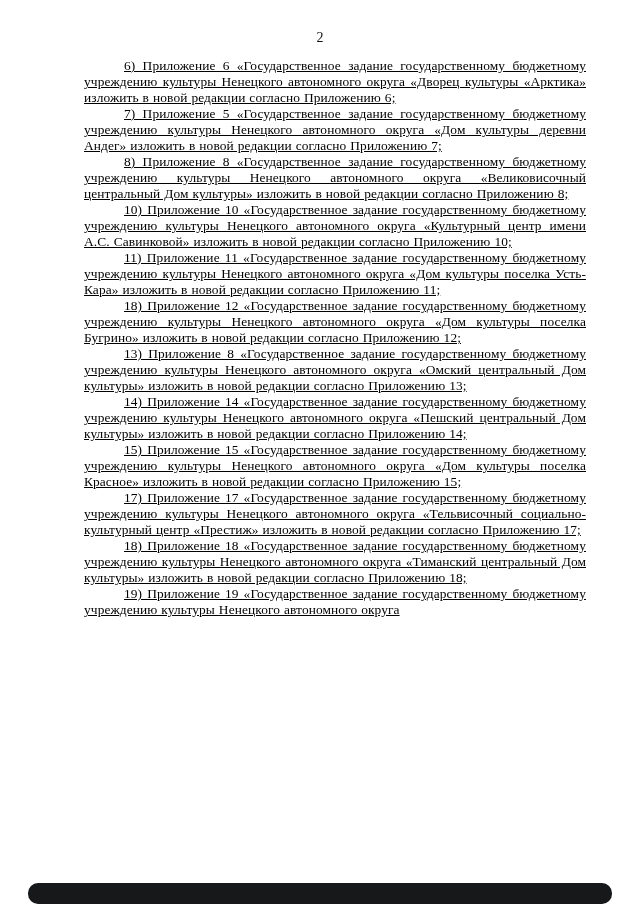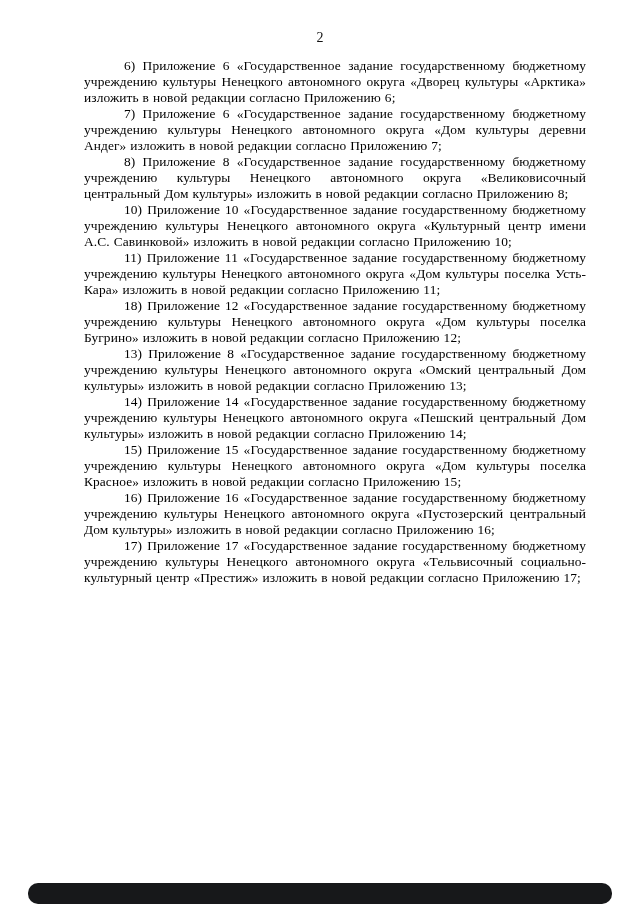--- a/index.html
+++ b/index.html
@@ -27,20 +27,21 @@
   }
   .content {
     position: absolute;
     top: 58px;
     left: 84px;
     right: 54px;
     font-size: 13.4px;
     line-height: 16px;
     text-align: justify;
     letter-spacing: 0.1px;
+    text-decoration: underline;
   }
   .content p {
     margin: 0;
     padding: 0;
     text-indent: 40px;
     word-spacing: 0.5px;
   }
   .scan-bottom-edge {
     position: absolute;
     left: 28px;
@@ -53,27 +54,28 @@
 </style>
 </head>
 <body>
 
 <div class="page">
 
   <div class="page-number">2</div>
 
   <div class="content">
     <p>6) Приложение 6 «Государственное задание государственному бюджетному учреждению культуры Ненецкого автономного округа «Дворец культуры «Арктика» изложить в новой редакции согласно Приложению 6;</p>
-    <p>7) Приложение 6 «Государственное задание государственному бюджетному учреждению культуры Ненецкого автономного округа «Дом культуры деревни Андег» изложить в новой редакции согласно Приложению 7;</p>
+    <p>7) Приложение 5 «Государственное задание государственному бюджетному учреждению культуры Ненецкого автономного округа «Дом культуры деревни Андег» изложить в новой редакции согласно Приложению 7;</p>
     <p>8) Приложение 8 «Государственное задание государственному бюджетному учреждению культуры Ненецкого автономного округа «Великовисочный центральный Дом культуры» изложить в новой редакции согласно Приложению 8;</p>
     <p>10) Приложение 10 «Государственное задание государственному бюджетному учреждению культуры Ненецкого автономного округа «Культурный центр имени А.С. Савинковой» изложить в новой редакции согласно Приложению 10;</p>
     <p>11) Приложение 11 «Государственное задание государственному бюджетному учреждению культуры Ненецкого автономного округа «Дом культуры поселка Усть-Кара» изложить в новой редакции согласно Приложению 11;</p>
     <p>18) Приложение 12 «Государственное задание государственному бюджетному учреждению культуры Ненецкого автономного округа «Дом культуры поселка Бугрино» изложить в новой редакции согласно Приложению 12;</p>
     <p>13) Приложение 8 «Государственное задание государственному бюджетному учреждению культуры Ненецкого автономного округа «Омский центральный Дом культуры» изложить в новой редакции согласно Приложению 13;</p>
     <p>14) Приложение 14 «Государственное задание государственному бюджетному учреждению культуры Ненецкого автономного округа «Пешский центральный Дом культуры» изложить в новой редакции согласно Приложению 14;</p>
     <p>15) Приложение 15 «Государственное задание государственному бюджетному учреждению культуры Ненецкого автономного округа «Дом культуры поселка Красное» изложить в новой редакции согласно Приложению 15;</p>
-    <p>16) Приложение 16 «Государственное задание государственному бюджетному учреждению культуры Ненецкого автономного округа «Пустозерский центральный Дом культуры» изложить в новой редакции согласно Приложению 16;</p>
     <p>17) Приложение 17 «Государственное задание государственному бюджетному учреждению культуры Ненецкого автономного округа «Тельвисочный социально-культурный центр «Престиж» изложить в новой редакции согласно Приложению 17;</p>
+    <p>18) Приложение 18 «Государственное задание государственному бюджетному учреждению культуры Ненецкого автономного округа «Тиманский центральный Дом культуры» изложить в новой редакции согласно Приложению 18;</p>
+    <p>19) Приложение 19 «Государственное задание государственному бюджетному учреждению культуры Ненецкого автономного округа</p>
   </div>
 
   <div class="scan-bottom-edge"></div>
 
 </div>
 
 </body></html>

